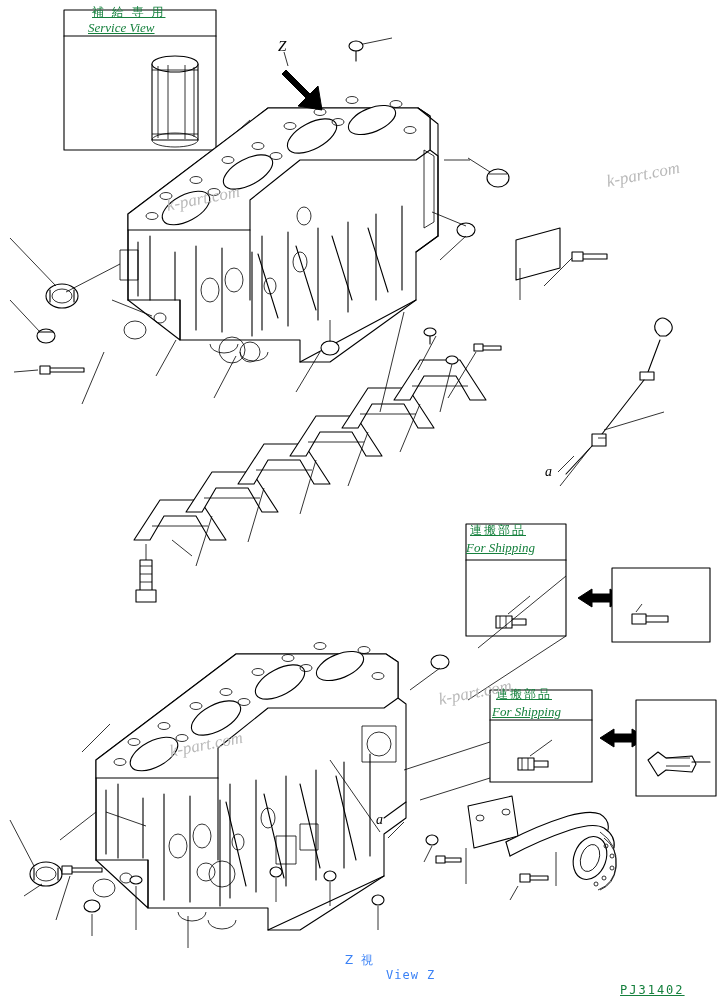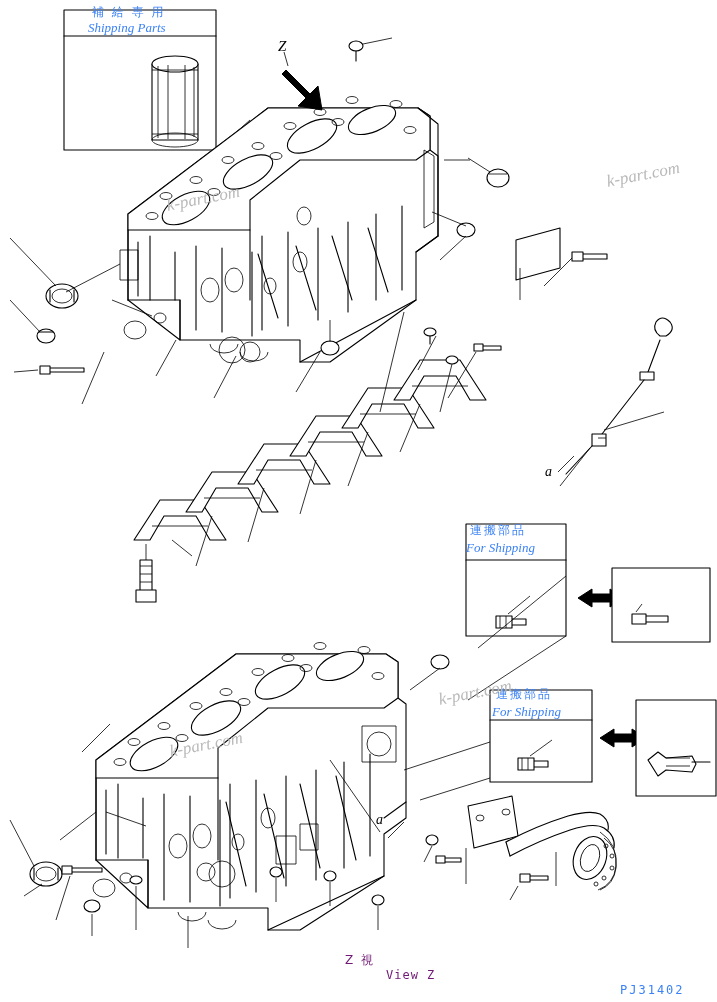--- a/index.html
+++ b/index.html
@@ -16,23 +16,24 @@
     font-family: "Liberation Sans", sans-serif;
   }
   #art {
     position: absolute;
     left: 0; top: 0;
     width: 717px;
     height: 1002px;
   }
   .lbl {
     position: absolute;
-    color: #3b82f6;
+    color: #15803d;
     white-space: pre;
     line-height: 1.15;
+    text-decoration: underline;
   }
   .jp {
     font-family: "DejaVu Sans", sans-serif;
     font-size: 12px;
     letter-spacing: 2px;
   }
   .en {
     font-family: "Liberation Serif", serif;
     font-size: 13px;
     font-style: italic;
@@ -56,21 +57,21 @@
   .callout {
     position: absolute;
     font-family: "Liberation Serif", serif;
     font-size: 14px;
     font-style: italic;
     color: #000;
   }
   .viewz {
     position: absolute;
     text-align: center;
-    color: #701a75;
+    color: #3b82f6;
   }
 </style>
 </head>
 <body>
 
 <div id="page">
 
   <svg id="art" viewBox="0 0 717 1002" xmlns="http://www.w3.org/2000/svg">
     <defs>
       <style>
@@ -402,21 +403,21 @@
     </g>
 
     <g class="t">
       <line x1="558" y1="472" x2="574" y2="456"></line>
       <line x1="388" y1="838" x2="404" y2="822"></line>
       <line x1="330" y1="760" x2="380" y2="832"></line>
     </g>
   </svg>
 
   <div class="lbl jp" style="left:92px; top:6px;">補 給 専 用</div>
-  <div class="lbl en" style="left:88px; top:21px;">Shipping Parts</div>
+  <div class="lbl en" style="left:88px; top:21px;">Service View</div>
 
   <div class="lbl jp" style="left:470px; top:524px;">連搬部品</div>
   <div class="lbl en" style="left:466px; top:541px;">For Shipping</div>
 
   <div class="lbl jp" style="left:496px; top:688px;">連搬部品</div>
   <div class="lbl en" style="left:492px; top:705px;">For Shipping</div>
 
   <div class="callout" style="left:278px; top:38px; font-size:15px;">Z</div>
   <div class="callout" style="left:545px; top:464px;">a</div>
   <div class="callout" style="left:376px; top:812px;">a</div>

